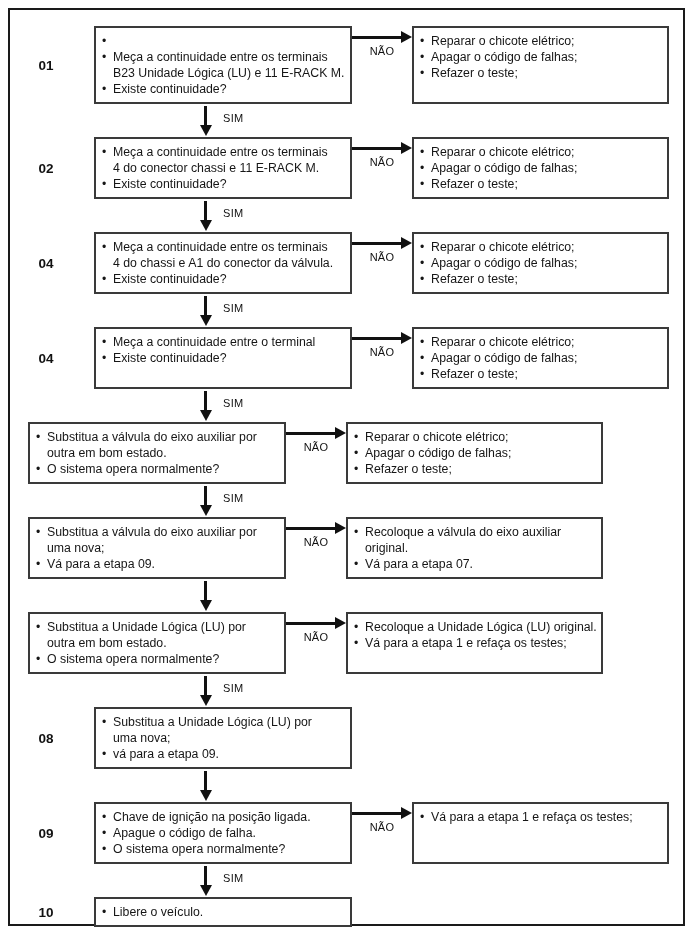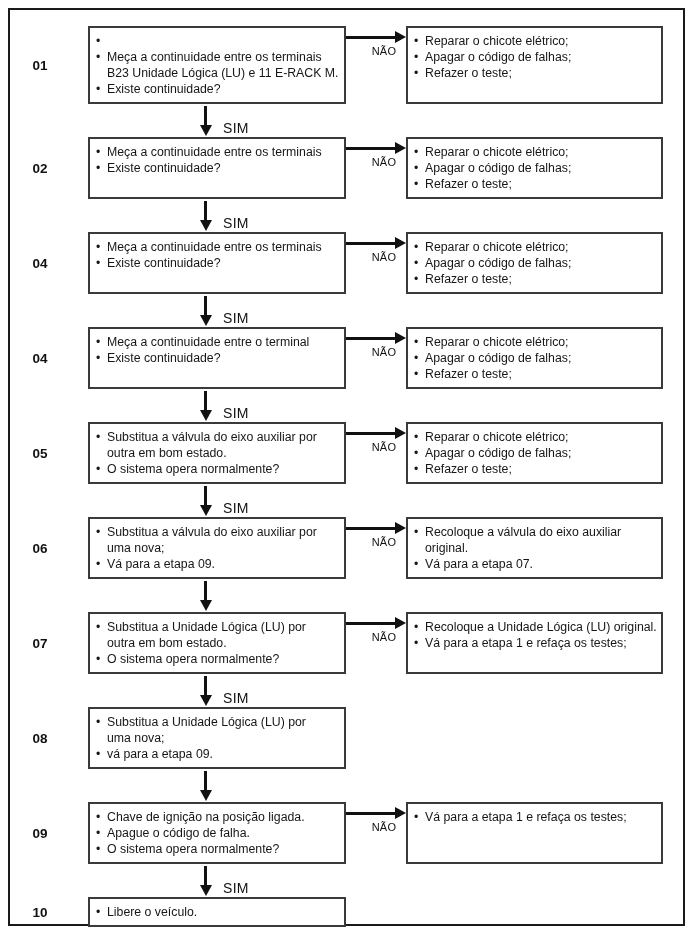--- a/index.html
+++ b/index.html
@@ -2,41 +2,41 @@
 <html><head>
 <meta charset="utf-8">
 <style>
   html,body{margin:0;padding:0;background:#ffffff;}
   body{width:691px;height:934px;font-family:"Liberation Sans",sans-serif;}
   .canvas{position:relative;width:691px;height:934px;background:#fff;overflow:hidden;}
   .frame{position:absolute;left:8px;top:8px;width:677px;height:918px;
          border:2px solid #1a1a1a;box-sizing:border-box;padding-top:16px;}
   .row{display:flex;align-items:stretch;}
   .num{width:60px;flex:0 0 60px;display:flex;align-items:center;justify-content:center;
-       font-weight:bold;font-size:13.5px;color:#111;}
+       font-weight:bold;font-size:13.5px;color:#111;padding-left:6px;}
   .box{box-sizing:border-box;border:2px solid #3a3a3a;background:#fff;
        padding:5px 3px 5px 6px;font-size:12.3px;line-height:16px;color:#161616;}
   .box.left{width:258px;flex:0 0 258px;margin-left:18px;}
   .box.right{width:257px;flex:0 0 257px;}
   .line{display:flex;white-space:nowrap;}
   .dot{width:11px;flex:0 0 11px;text-align:left;}
   .cont{padding-left:11px;}
   .hconn{width:60px;flex:0 0 60px;position:relative;}
   .hline{position:absolute;left:0;top:10px;width:50px;height:2.5px;background:#111;}
   .hhead{position:absolute;left:49px;top:5px;width:0;height:0;
          border-top:6px solid transparent;border-bottom:6px solid transparent;
          border-left:11px solid #111;}
-  .nao{position:absolute;left:8px;width:100%;text-align:center;top:19px;
+  .nao{position:absolute;left:0;width:100%;text-align:center;top:19px;
        font-size:11px;color:#111;letter-spacing:.3px;}
   .vconn{height:33px;position:relative;}
   .vline{position:absolute;left:194px;top:2px;width:2.5px;height:20px;background:#111;}
   .vhead{position:absolute;left:189.5px;top:21px;width:0;height:0;
          border-left:6px solid transparent;border-right:6px solid transparent;
          border-top:11px solid #111;}
-  .sim{position:absolute;left:213px;top:16px;font-size:14px;color:#111;letter-spacing:.3px;}
+  .sim{position:absolute;left:213px;top:8px;font-size:11px;color:#111;letter-spacing:.3px;}
 </style>
 </head>
 <body>
 
 <div class="canvas">
   <div class="frame">
     <div id="flow">
         <div class="row">
           <div class="num">01</div>
           <div class="box left">
@@ -81,20 +81,23 @@
           <span class="sim">SIM</span>
         </div>
         <div class="row">
           <div class="num">02</div>
           <div class="box left">
             <div class="line">
               <span class="dot">•</span>
               <span class="txt">Meça a continuidade entre os terminais</span>
             </div>
             <div class="line">
+              <span class="txt cont">4 do conector chassi e 11 E-RACK M.</span>
+            </div>
+            <div class="line">
               <span class="dot">•</span>
               <span class="txt">Existe continuidade?</span>
             </div>
           </div>
           <div class="hconn">
             <span class="hline"></span>
             <span class="hhead"></span>
             <span class="nao">NÃO</span>
           </div>
           <div class="box right">
@@ -118,20 +121,23 @@
           <span class="sim">SIM</span>
         </div>
         <div class="row">
           <div class="num">04</div>
           <div class="box left">
             <div class="line">
               <span class="dot">•</span>
               <span class="txt">Meça a continuidade entre os terminais</span>
             </div>
             <div class="line">
+              <span class="txt cont">4 do chassi e A1 do conector da válvula.</span>
+            </div>
+            <div class="line">
               <span class="dot">•</span>
               <span class="txt">Existe continuidade?</span>
             </div>
           </div>
           <div class="hconn">
             <span class="hline"></span>
             <span class="hhead"></span>
             <span class="nao">NÃO</span>
           </div>
           <div class="box right">
@@ -185,21 +191,20 @@
               <span class="txt">Refazer o teste;</span>
             </div>
           </div>
         </div>
         <div class="vconn">
           <span class="vline"></span>
           <span class="vhead"></span>
           <span class="sim">SIM</span>
         </div>
         <div class="row">
-          <div class="num">05</div>
           <div class="box left">
             <div class="line">
               <span class="dot">•</span>
               <span class="txt">Substitua a válvula do eixo auxiliar por</span>
             </div>
             <div class="line">
               <span class="txt cont">outra em bom estado.</span>
             </div>
             <div class="line">
               <span class="dot">•</span>
@@ -225,21 +230,20 @@
               <span class="txt">Refazer o teste;</span>
             </div>
           </div>
         </div>
         <div class="vconn">
           <span class="vline"></span>
           <span class="vhead"></span>
           <span class="sim">SIM</span>
         </div>
         <div class="row">
-          <div class="num">06</div>
           <div class="box left">
             <div class="line">
               <span class="dot">•</span>
               <span class="txt">Substitua a válvula do eixo auxiliar por</span>
             </div>
             <div class="line">
               <span class="txt cont">uma nova;</span>
             </div>
             <div class="line">
               <span class="dot">•</span>
@@ -263,21 +267,20 @@
               <span class="dot">•</span>
               <span class="txt">Vá para a etapa 07.</span>
             </div>
           </div>
         </div>
         <div class="vconn">
           <span class="vline"></span>
           <span class="vhead"></span>
         </div>
         <div class="row">
-          <div class="num">07</div>
           <div class="box left">
             <div class="line">
               <span class="dot">•</span>
               <span class="txt">Substitua a Unidade Lógica (LU) por</span>
             </div>
             <div class="line">
               <span class="txt cont">outra em bom estado.</span>
             </div>
             <div class="line">
               <span class="dot">•</span>

